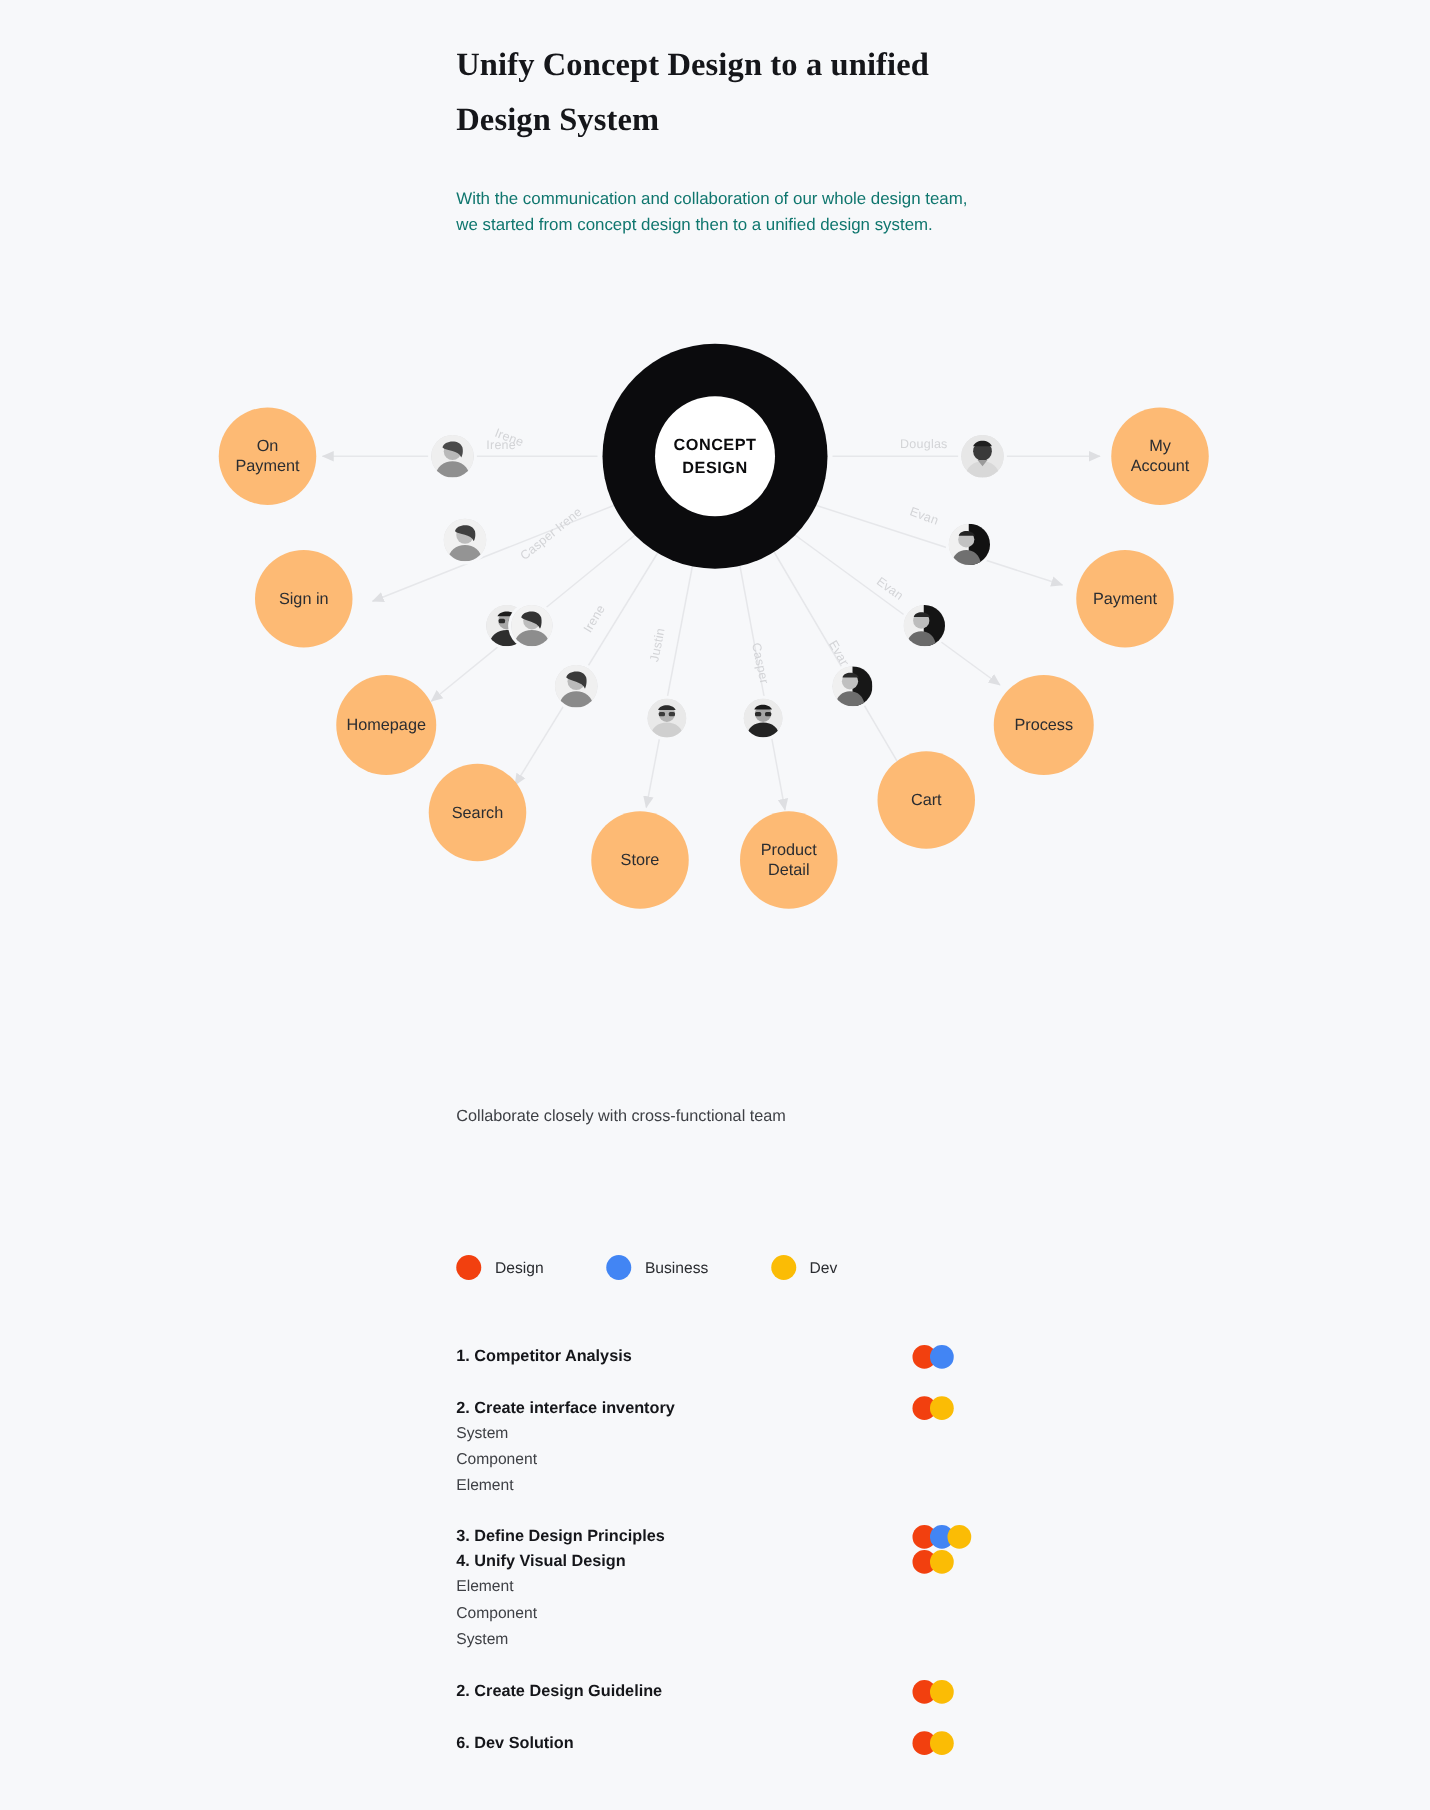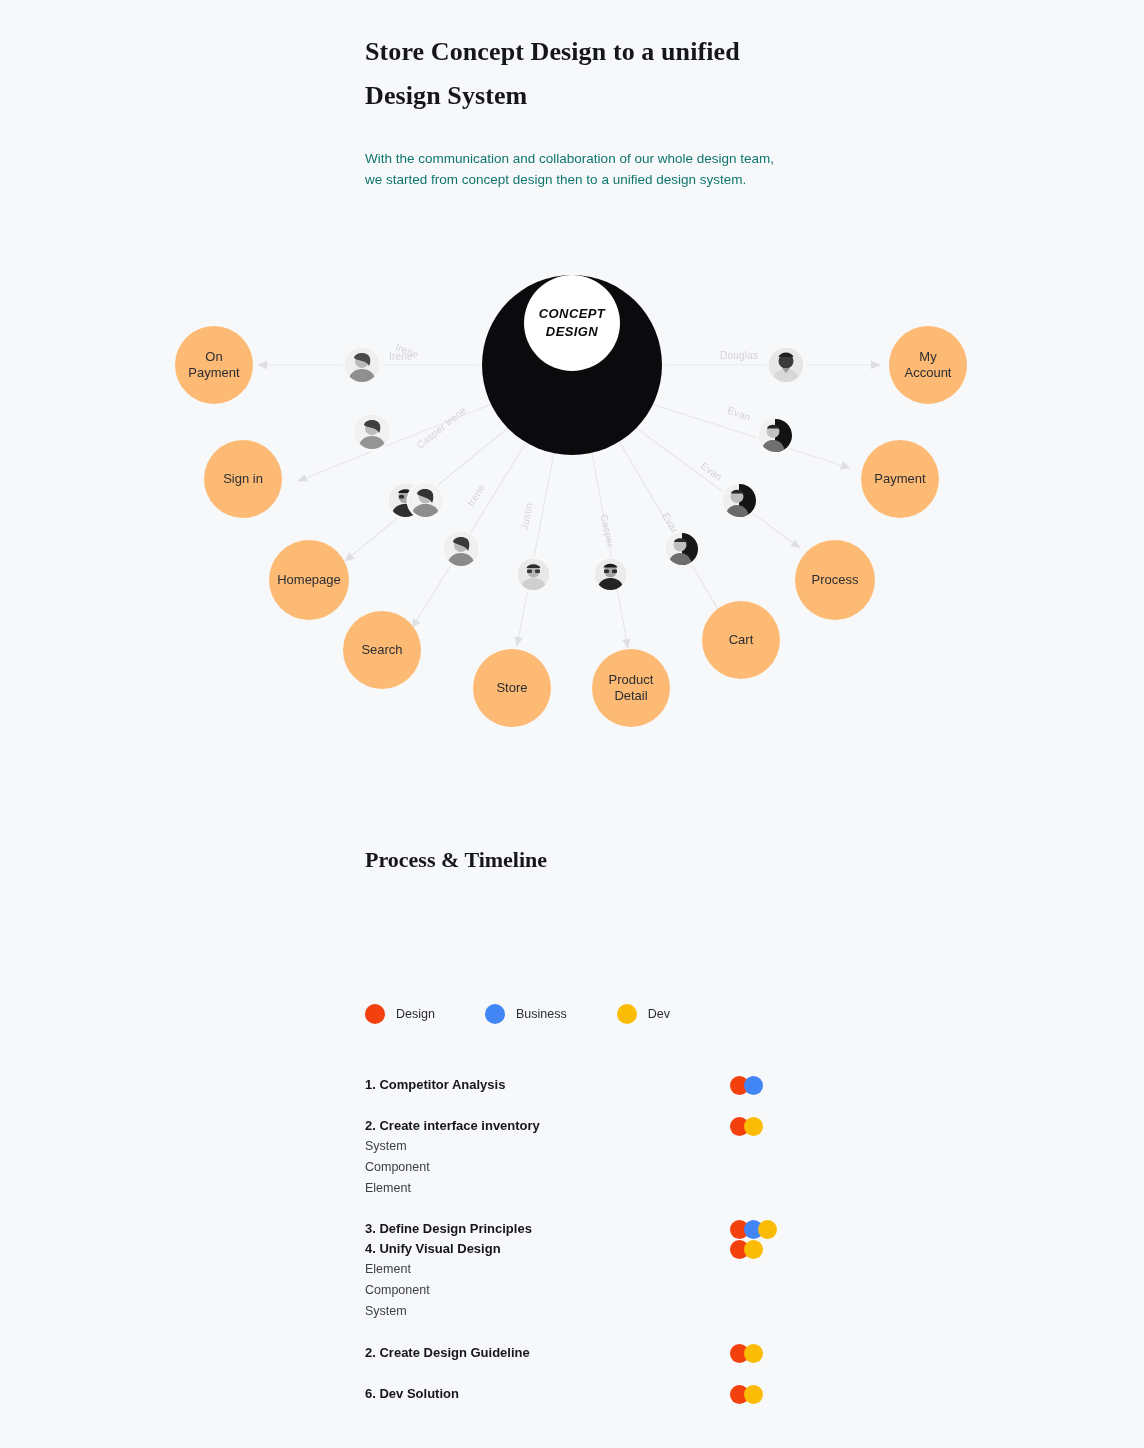--- a/index.html
+++ b/index.html
@@ -32,21 +32,21 @@
     position:absolute;border-radius:50%;
     background:#fdba74;
     display:flex;align-items:center;justify-content:center;
     text-align:center;color:#2b2d31;
     font-size:13px;line-height:16px;
   }
 
   .hub{
     position:absolute;border-radius:50%;
     background:#0B0B0D;
-    display:flex;justify-content:center;font-style:italic;
+    display:flex;align-items:center;justify-content:center;
   }
   .hub-inner{
     width:96px;height:96px;border-radius:50%;background:#fff;
     display:flex;align-items:center;justify-content:center;
     text-align:center;
     font-size:13px;font-weight:700;line-height:18px;
     letter-spacing:.4px;color:#0B0B0D;
   }
 
   .avatar{
@@ -84,21 +84,21 @@
   .dots{position:absolute;left:365px;display:flex;align-items:center;}
   .dot{width:19px;height:19px;border-radius:50%;}
   .dot + .dot{margin-left:-5px;}
 </style>
 </head>
 <body>
 
 <div class="page">
 
   <div class="sec1">
-    <h1 class="h1">Store Concept Design to a unified Design System</h1>
+    <h1 class="h1">Unify Concept Design to a unified Design System</h1>
     <p class="lede">With the communication and collaboration of our whole design team, we started from concept design then to a unified design system.</p>
   </div>
 
   <div class="diagram">
 
     <svg width="1144" height="540">
       <defs>
         <marker id="ah" markerWidth="9" markerHeight="9" refX="7.5" refY="4.5" orient="auto">
           <path d="M0,1 L8,4.5 L0,8 Z" fill="#DEDFE2"></path>
         </marker>
@@ -303,21 +303,21 @@
           <circle cx="17" cy="13" r="7.5" fill="#3a3a3a"></circle>
           <path d="M3 34c1-9 7-13 14-13s13 4 14 13z" fill="#d8d8d8"></path>
           <path d="M9.5 9c2-6 13-6 15 0" fill="#1f1f1f"></path>
           <path d="M13 20l4 5 4-5" fill="#9a9a9a"></path>
         </svg>
     </div>
 
   </div>
 
   <div class="sec2">
-    <h2 class="h2">Process &amp; Timeline</h2>
+    <p class="sub2">Collaborate closely with cross-functional team</p>
   </div>
 
   <div class="legend" id="legend">
       <div class="legend-item">
         <span class="legend-dot" style="background: rgb(242, 64, 15);"></span>
         <span class="legend-label">Design</span>
       </div>
       <div class="legend-item">
         <span class="legend-dot" style="background: rgb(66, 133, 244);"></span>
         <span class="legend-label">Business</span>

